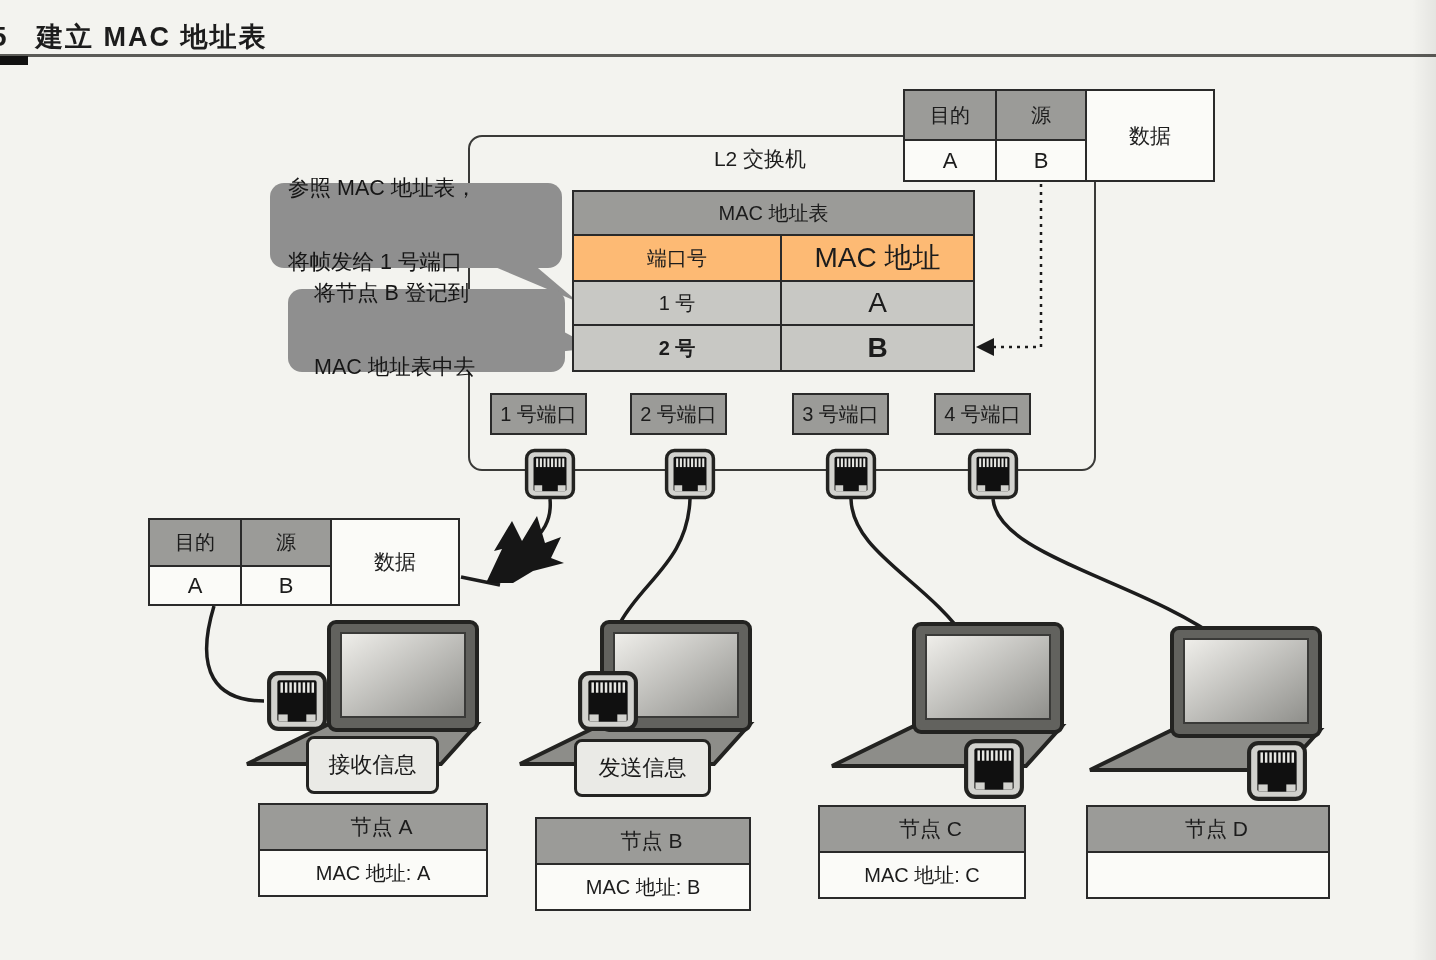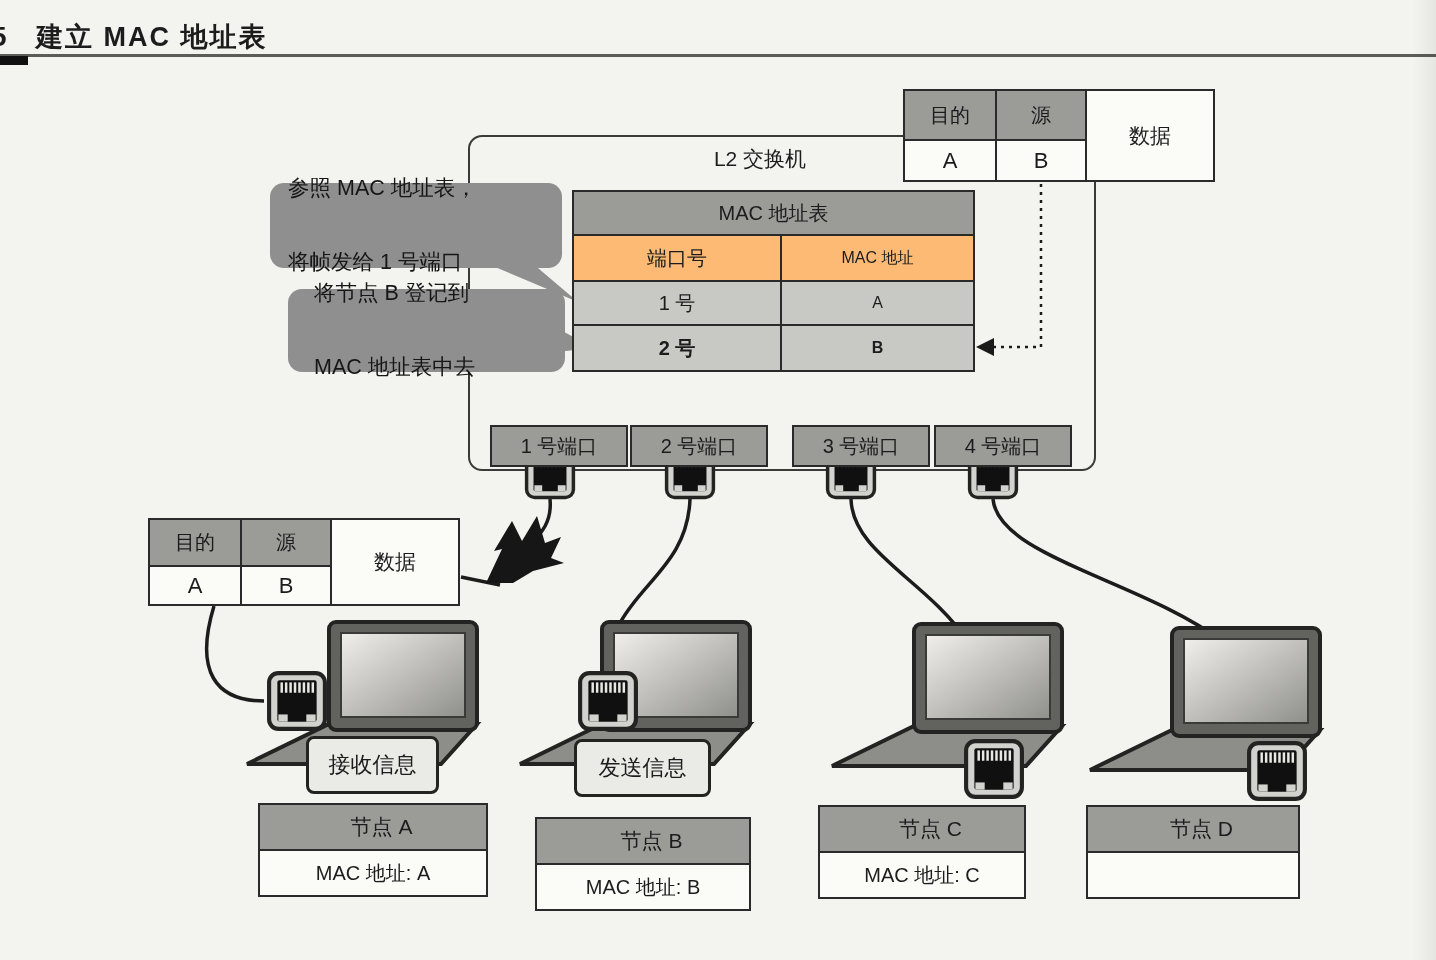--- a/index.html
+++ b/index.html
@@ -30,42 +30,42 @@
   #frame-left{left:148px;top:518px;width:312px;height:88px;}
   #frame-left .hdr{height:45px;}
   .fc1{width:90px;} .fc2{width:88px;} .fc3{flex:1;}
   
   .mtable{left:572px;top:190px;width:403px;border:2.5px solid #2a2a2a;background:#c8c8c4;z-index:2;}
   .mt-title{height:42px;background:#9b9b98;display:flex;align-items:center;justify-content:center;font-size:20px;}
   .mt-row{display:flex;border-top:2.5px solid #2a2a2a;}
   .mt-row.h{height:44px;background:#fdba74;}
   .mt-row.r1{height:42px;} .mt-row.r2{height:44px;font-weight:bold;}
   .mt-c1{width:206px;border-right:2.5px solid #2a2a2a;display:flex;align-items:center;justify-content:center;font-size:20px;}
-  .mt-c2{flex:1;display:flex;align-items:center;justify-content:center;font-size:16px;}
+  .mt-c2{flex:1;display:flex;align-items:center;justify-content:center;font-size:28px;}
   
   .bubble{background:#8f8f8f;border-radius:14px;color:#161616;font-size:21.5px;line-height:1.35;
           display:flex;flex-direction:column;justify-content:center;padding:6px 12px 6px 18px;z-index:2;gap:44px;}
   #bubble1{left:270px;top:183px;width:292px;height:85px;}
   #bubble2{left:288px;top:289px;width:277px;height:83px;padding-left:26px;}
   
-  .plabel{top:393px;width:138px;height:42px;background:#9b9b98;border:2.5px solid #2a2a2a;
-          display:flex;align-items:center;justify-content:center;font-size:20px;z-index:2;margin-top:32px;}
+  .plabel{top:393px;width:97px;height:42px;background:#9b9b98;border:2.5px solid #2a2a2a;
+          display:flex;align-items:center;justify-content:center;font-size:20px;z-index:2;}
   
   .tag{border:3px solid #232321;border-radius:8px;background:#eaeae6;display:flex;align-items:center;justify-content:center;
        font-size:22px;z-index:3;}
   #tagA{left:306px;top:736px;width:133px;height:58px;}
   #tagB{left:574px;top:739px;width:137px;height:58px;}
   
   .ntable{border:2.5px solid #2a2a2a;background:#fbfbf8;display:flex;flex-direction:column;z-index:2;}
   .nt-h{height:44px;background:#9b9b98;border-bottom:2.5px solid #2a2a2a;display:flex;align-items:center;justify-content:center;font-size:21px;padding-left:17px;}
   .nt-v{flex:1;display:flex;align-items:center;justify-content:center;font-size:20px;}
   #ntA{left:258px;top:803px;width:230px;height:94px;}
   #ntB{left:535px;top:803px;width:216px;height:94px;margin-top:14px;}
   #ntC{left:818px;top:805px;width:208px;height:94px;}
-  #ntD{left:1086px;top:805px;width:214px;height:94px;}
+  #ntD{left:1086px;top:805px;width:244px;height:94px;}
   
   #art{position:absolute;left:0;top:0;width:1436px;height:960px;z-index:1;}
   .edge{left:1412px;top:0;width:24px;height:960px;background:linear-gradient(to right,rgba(0,0,0,0),rgba(0,0,0,0.06));z-index:4;pointer-events:none;}
 </style>
 </head>
 <body>
 
 <div id="page">
 
   <div class="abs hdigit">5</div>

